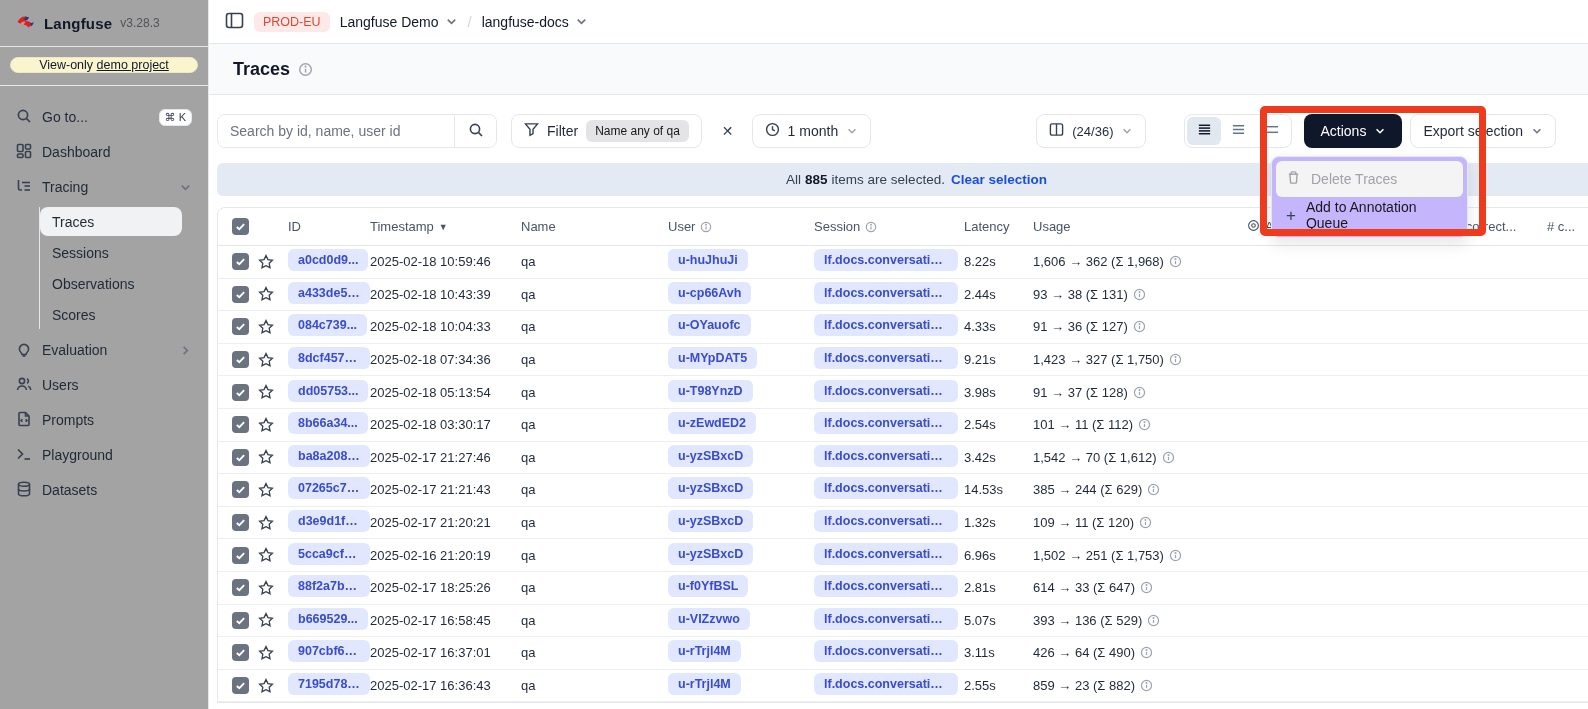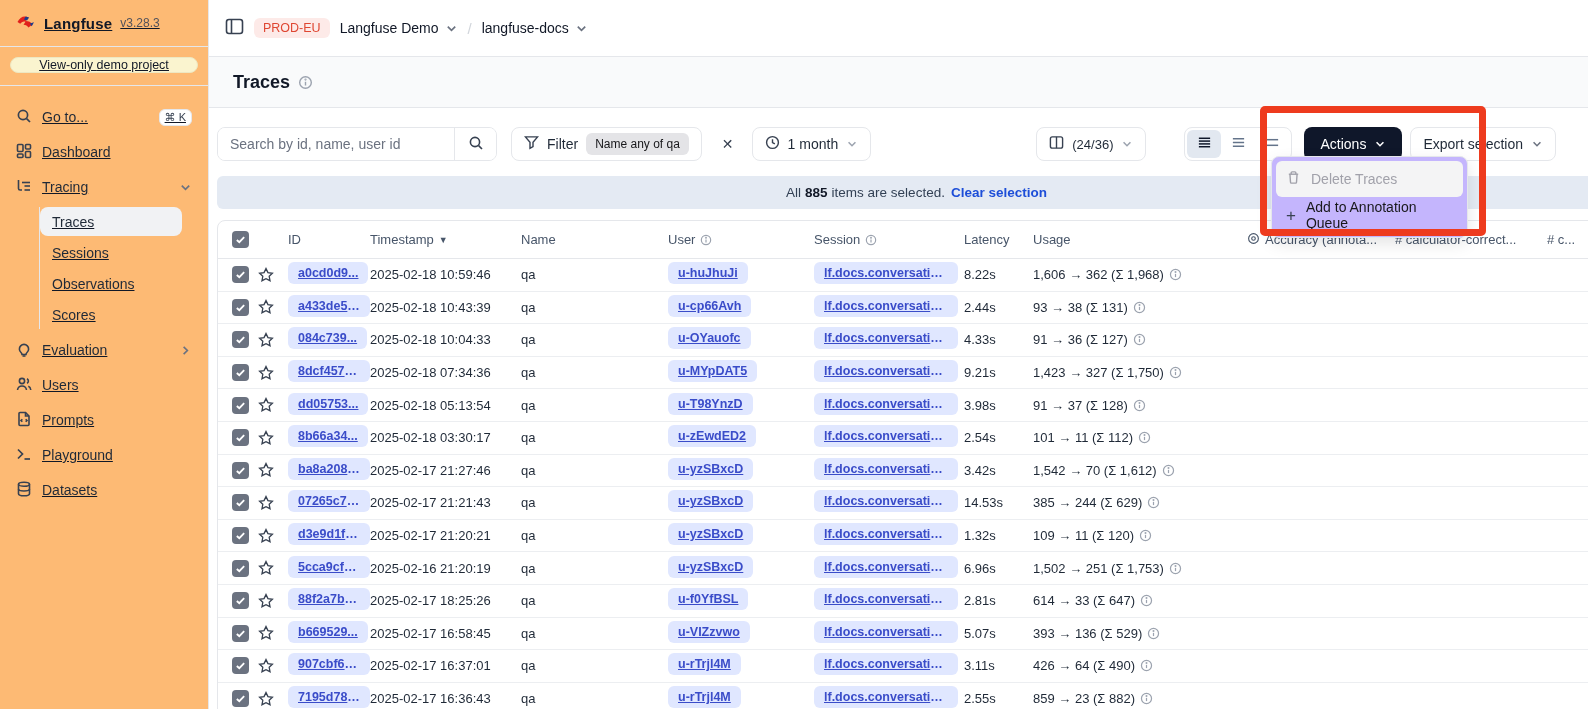--- a/index.html
+++ b/index.html
@@ -1,39 +1,39 @@
 <!DOCTYPE html>
 <html><head>
 <meta charset="utf-8">
 <style>
   * { margin:0; padding:0; box-sizing:border-box; }
   html,body { width:1588px; height:709px; overflow:hidden; background:#fff;
     font-family:"Liberation Sans","DejaVu Sans",sans-serif; color:#111827; }
   .app { display:flex; width:1588px; height:709px; position:relative; }
 
   
-  .sidebar { width:209px; min-width:209px; border-right:1px solid #e5e7eb; background:#fdba74;text-decoration:underline; }
+  .sidebar { width:209px; min-width:209px; border-right:1px solid #e5e7eb; background:#a3a3a3; }
   .logo-row { height:47px; display:flex; align-items:center; gap:8px; padding:0 16px; border-bottom:1px solid #e5e7eb; }
   .logo-text { font-size:15px; font-weight:700; letter-spacing:.2px; }
   .version { font-size:12px; color:#52525b; }
   .banner-wrap { padding:10px 10px 12px; border-bottom:1px solid #e5e7eb; }
   .view-only-banner { background:#faf4cf; border:1px solid #eee8c2; border-radius:12px; padding:0 8px; font-size:12.5px; text-align:center; color:#111827; }
   .view-only-banner a { color:#111827; text-decoration:underline; cursor:pointer; }
   nav { padding:16px 8px 0; }
   .nav-item { display:flex; align-items:center; gap:10px; height:30px; padding:0 8px; margin-bottom:5px; border-radius:8px; font-size:14px; color:#1f2937; cursor:pointer; }
   .nav-item svg { flex:none; }
   .nav-item .grow { flex:1; }
   .kbd { border:1px solid #e5e7eb; border-radius:6px; padding:1px 5px; font-size:11px; color:#374151; background:#fff; }
   .subnav { margin:2px 0 6px 31px; border-left:1px solid #e5e7eb; padding-left:0; }
   .subnav .sub-item { display:flex; align-items:center; height:29px; width:142px; padding:0 12px; margin-bottom:2px; border-radius:8px; font-size:14px; color:#1f2937; cursor:pointer; }
   .subnav .sub-item.active { background:#f1f2f4; font-weight:500; }
 
   
   .main { flex:1; display:flex; flex-direction:column; overflow:hidden; }
-  .topbar { height:57px; display:flex; align-items:center; gap:10px; padding:0 16px; border-bottom:1px solid #e5e7eb; background:#fff; }
+  .topbar { height:44px; display:flex; align-items:center; gap:10px; padding:0 16px; border-bottom:1px solid #e5e7eb; background:#fff; }
   .env-badge { background:#fdeae8; color:#df4632; font-size:12.5px; font-weight:500; padding:3px 9px; border-radius:6px; }
   .crumb { display:flex; align-items:center; gap:6px; font-size:14px; font-weight:500; color:#111827; cursor:pointer; }
   .slash { color:#d1d5db; font-size:15px; }
   .icon-btn { display:flex; align-items:center; justify-content:center; cursor:pointer; background:none; border:none; }
 
   .page-header { height:51px; display:flex; align-items:center; gap:8px; padding:0 24px; background:#f9fafb; border-bottom:1px solid #e5e7eb; }
   .page-title { font-size:18px; font-weight:700; }
 
   .content { flex:1; padding-left:8px; overflow:hidden; position:relative; }
   .toolbar { display:flex; justify-content:space-between; align-items:center; padding:19px 32px 0 0; }
@@ -61,21 +61,21 @@
   .table { width:1399px; margin-top:11px; border:1px solid #e5e7eb; border-radius:8px 8px 0 0; background:#fff; overflow:hidden; }
   .trow { display:grid; grid-template-columns:40px 30px 82px 151px 147px 146px 150px 69px 214px 148px 152px 70px; align-items:center; }
   .thead { height:38px; border-bottom:1px solid #e5e7eb; font-size:13px; color:#475569; font-weight:500; }
   .thead .hcell { display:flex; align-items:center; gap:5px; white-space:nowrap; overflow:hidden; }
   .sort-ind { font-size:9px; color:#475569; }
   .tbody .trow { height:32.6px; border-bottom:1px solid #eceef1; font-size:13px; color:#1f2937; cursor:pointer; }
   .cell { white-space:nowrap; overflow:hidden; }
   .cb-cell { padding-left:14px; }
   .checkbox { width:17px; height:17px; background:#6b7280; border-radius:4px; display:flex; align-items:center; justify-content:center; cursor:pointer; }
   .star-btn { background:none; border:none; cursor:pointer; display:flex; padding:0; }
-  .pill { display:inline-block; background:#e0e7ff; color:#3a4cc9; font-weight:600; font-size:12.5px; padding:4px 10px; border-radius:6px; max-width:100%; overflow:hidden; text-overflow:ellipsis; white-space:nowrap; cursor:pointer;text-decoration:underline; }
+  .pill { display:inline-block; background:#e0e7ff; color:#3a4cc9; font-weight:600; font-size:12.5px; padding:4px 10px; border-radius:6px; max-width:100%; overflow:hidden; text-overflow:ellipsis; white-space:nowrap; cursor:pointer; }
   .usage-cell { display:flex; align-items:center; gap:5px; }
   .info-i { color:#9ca3af; display:inline-flex; }
 
   
   .dropdown { position:absolute; left:1271px; top:156px; width:197px; background:#c4b5fd; border:1px solid #e5e7eb; border-radius:8px; box-shadow:0 6px 16px rgba(0,0,0,.10); padding:4px; z-index:40; }
   .menu-item { height:36px; display:flex; align-items:center; gap:10px; padding:0 10px; border-radius:6px; font-size:14px; cursor:pointer; }
   .menu-item.disabled { background:#f4f4f5; color:#a1a1aa; }
   .menu-item.normal { color:#18181b; }
   .plus-glyph { font-size:17px; font-weight:500; line-height:1; color:#374151; }
 

